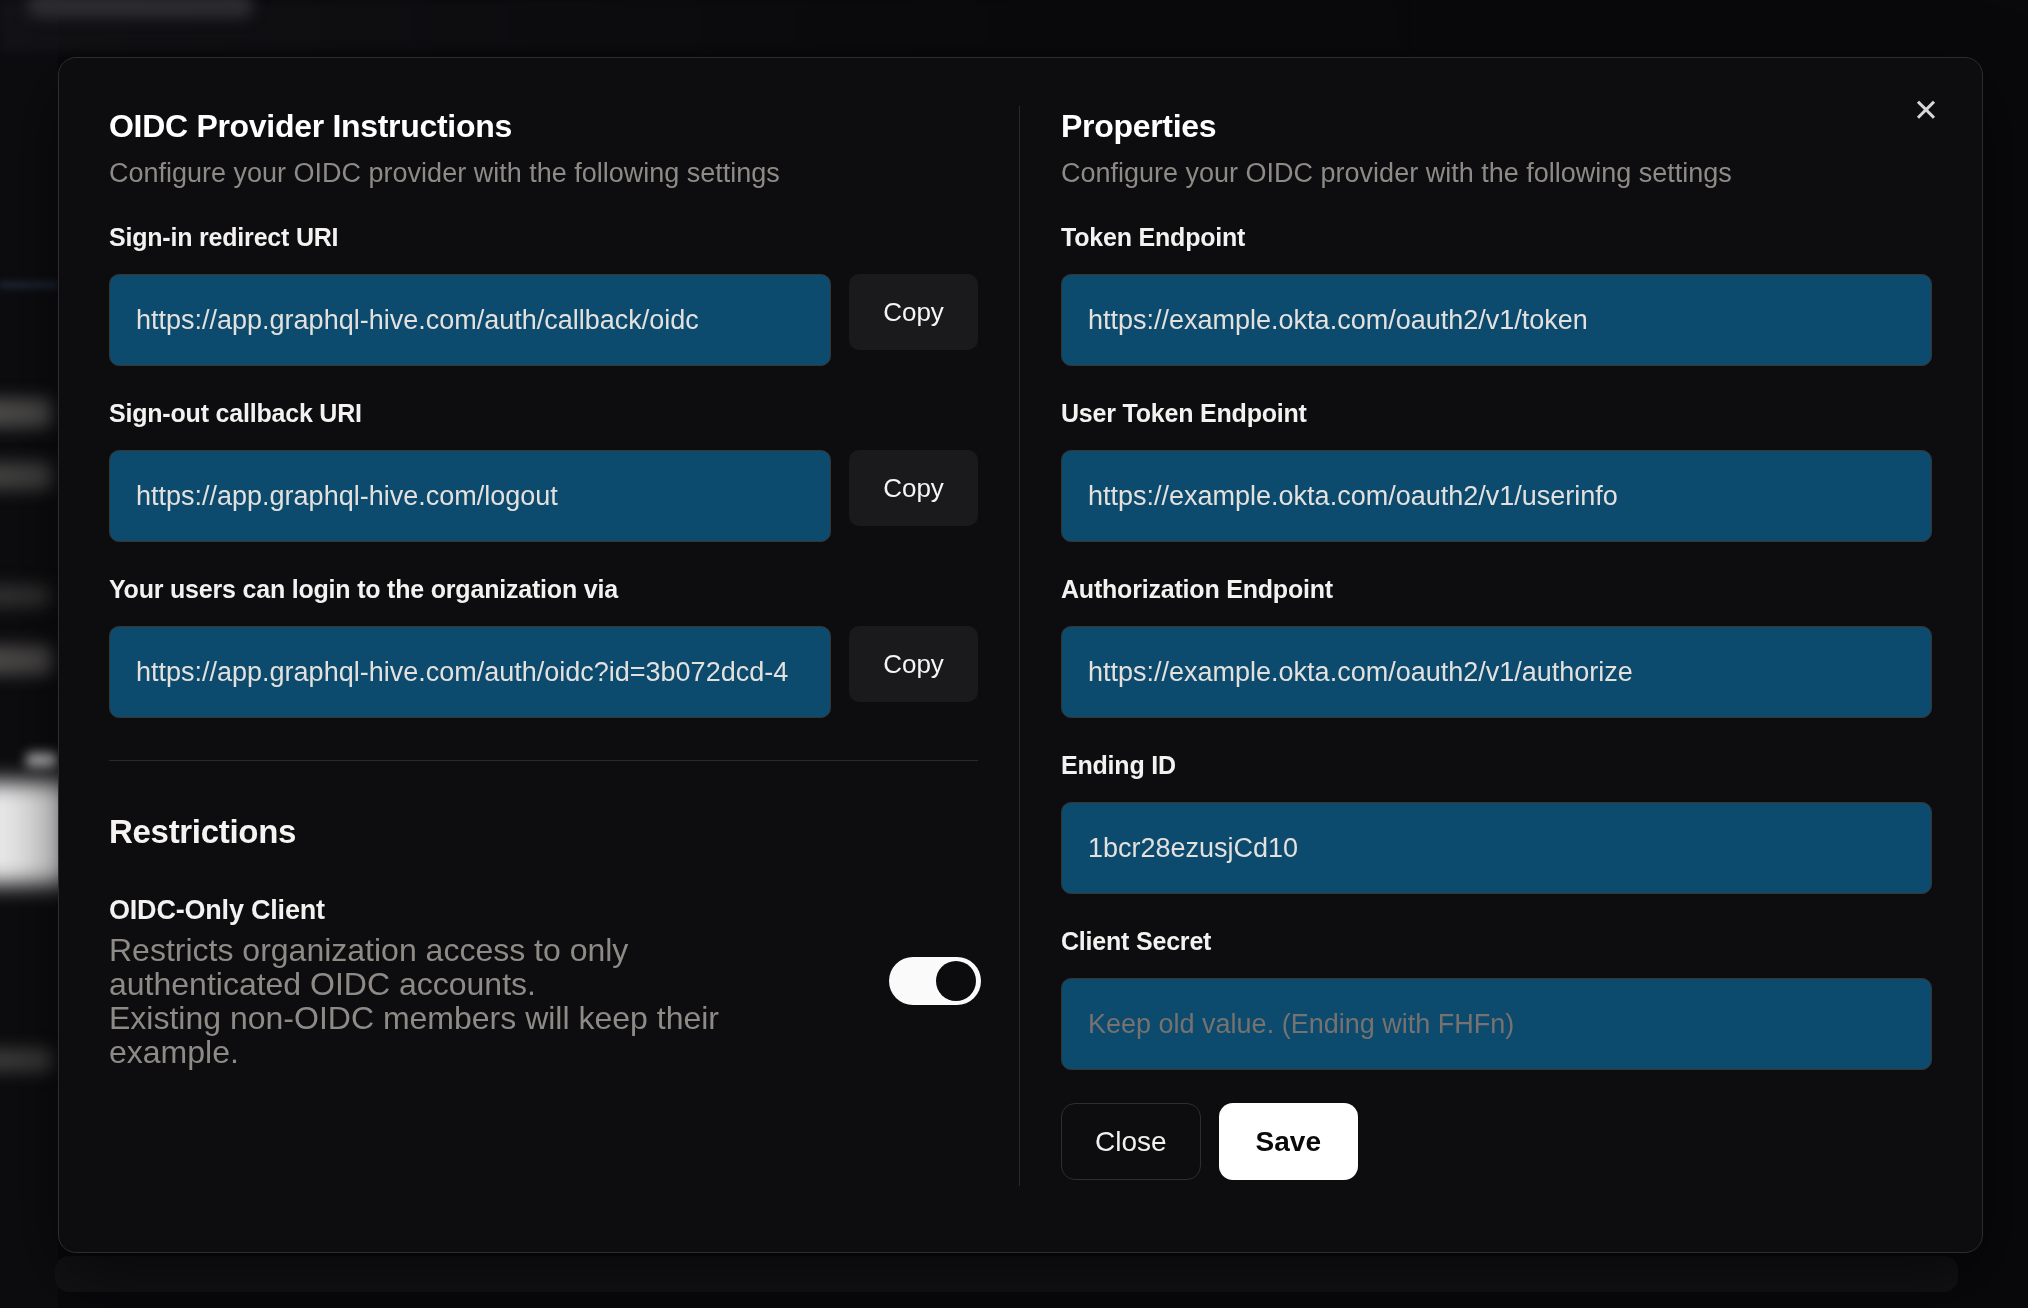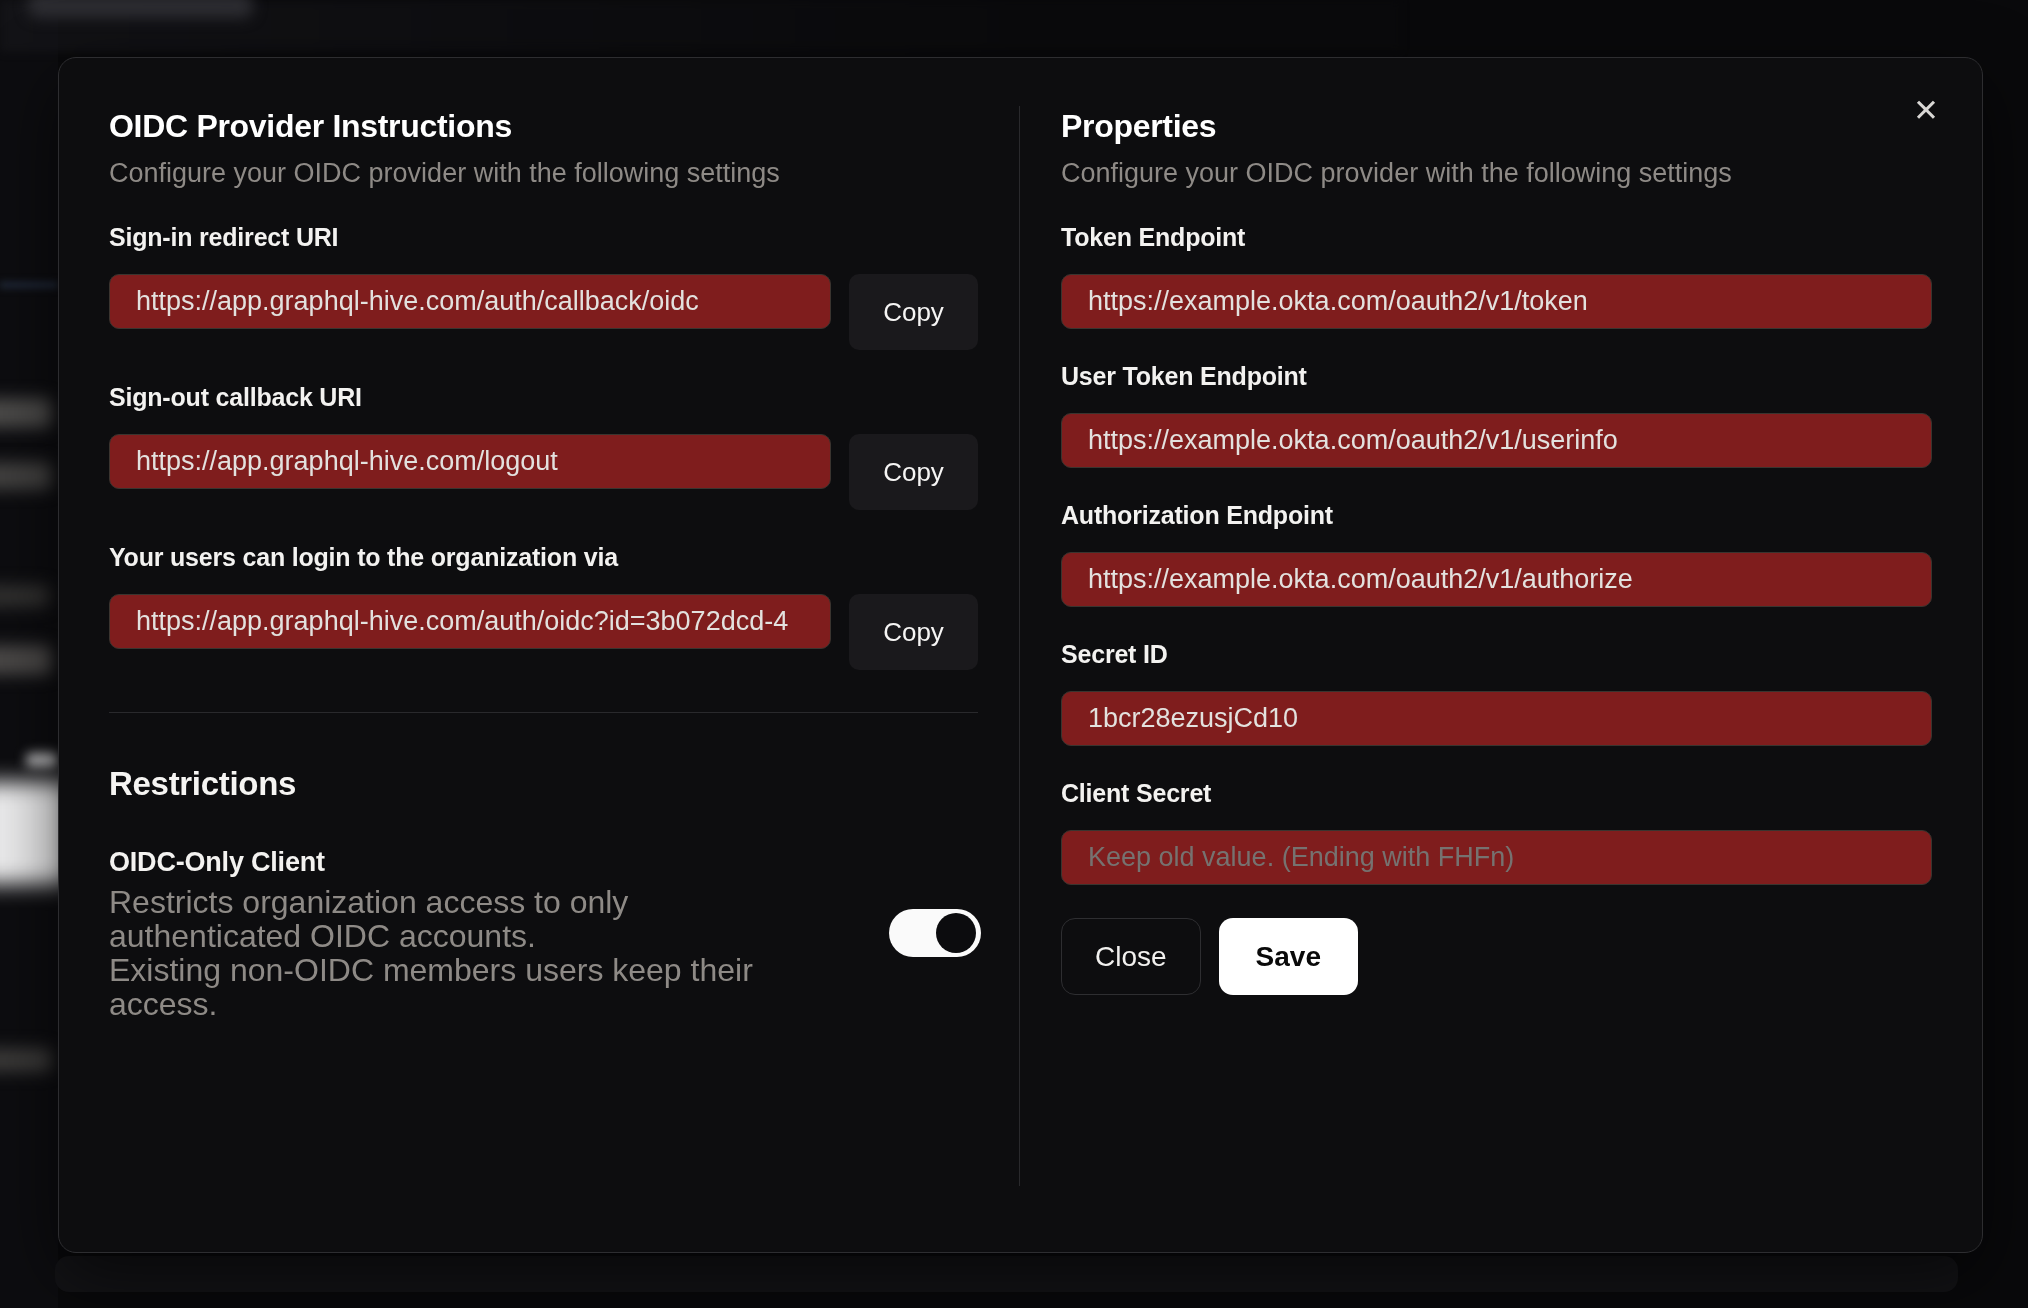--- a/index.html
+++ b/index.html
@@ -50,22 +50,22 @@
 
   .col-left { width:910px; flex:none; }
   .col-right { flex:1; border-left:1px solid #29292c; padding-left:41px; min-height:1080px; }
 
   .section-title { font-size:32px; font-weight:700; color:#ffffff; letter-spacing:-.3px; line-height:40px; }
   .section-subtitle { margin-top:10px; font-size:27px; font-weight:400; color:#8e8a86; line-height:34px; }
 
   .field-label { margin-top:32px; font-size:25px; font-weight:700; color:#f3f2f0; line-height:30px; letter-spacing:-.2px; }
 
   .text-input {
-    display:block; width:100%; height:55px; margin-top:22px;
-    background:#7f1d1d; border:1px solid #3a342f; border-radius:10px;
+    display:block; width:100%; height:92px; margin-top:22px;
+    background:#0c4a6e; border:1px solid #3a342f; border-radius:10px;
     color:#e3e1de; font-size:27px; padding:16px 26px;
     font-family:"Liberation Sans","DejaVu Sans",sans-serif;
     outline:none; white-space:nowrap; overflow:hidden; text-overflow:clip;
   }
   .text-input::placeholder { color:#767270; opacity:1; }
 
   .field-row { display:flex; gap:18px; margin-top:22px; padding-right:41px; align-items:stretch; }
   .field-row .text-input { flex:1; margin-top:0; }
   .copy-btn {
     flex:none; width:129px; height:76px;
@@ -141,21 +141,21 @@
 
     <hr class="left-divider">
 
     <div class="restrictions-title">Restrictions</div>
 
     <div class="restriction-row">
       <div class="restriction-text">
         <div class="restriction-label">OIDC-Only Client</div>
         <div class="restriction-desc">
           <div>Restricts organization access to only authenticated OIDC accounts.</div>
-          <div>Existing non-OIDC members users keep their access.</div>
+          <div>Existing non-OIDC members will keep their example.</div>
         </div>
       </div>
       <div class="toggle on">
         <div class="toggle-knob"></div>
       </div>
     </div>
   </div>
 
   <div class="col-right">
     <div class="section-title">Properties</div>
@@ -163,21 +163,21 @@
 
     <div class="field-label">Token Endpoint</div>
     <input class="text-input" value="https://example.okta.com/oauth2/v1/token" style="">
 
     <div class="field-label">User Token Endpoint</div>
     <input class="text-input" value="https://example.okta.com/oauth2/v1/userinfo" style="">
 
     <div class="field-label">Authorization Endpoint</div>
     <input class="text-input" value="https://example.okta.com/oauth2/v1/authorize" style="">
 
-    <div class="field-label">Secret ID</div>
+    <div class="field-label">Ending ID</div>
     <input class="text-input" value="1bcr28ezusjCd10" style="">
 
     <div class="field-label">Client Secret</div>
     <input class="text-input" placeholder="Keep old value. (Ending with FHFn)" style="">
 
     <div class="footer-row">
       <button class="btn btn-close">Close</button>
       <button class="btn btn-save">Save</button>
     </div>
   </div>

